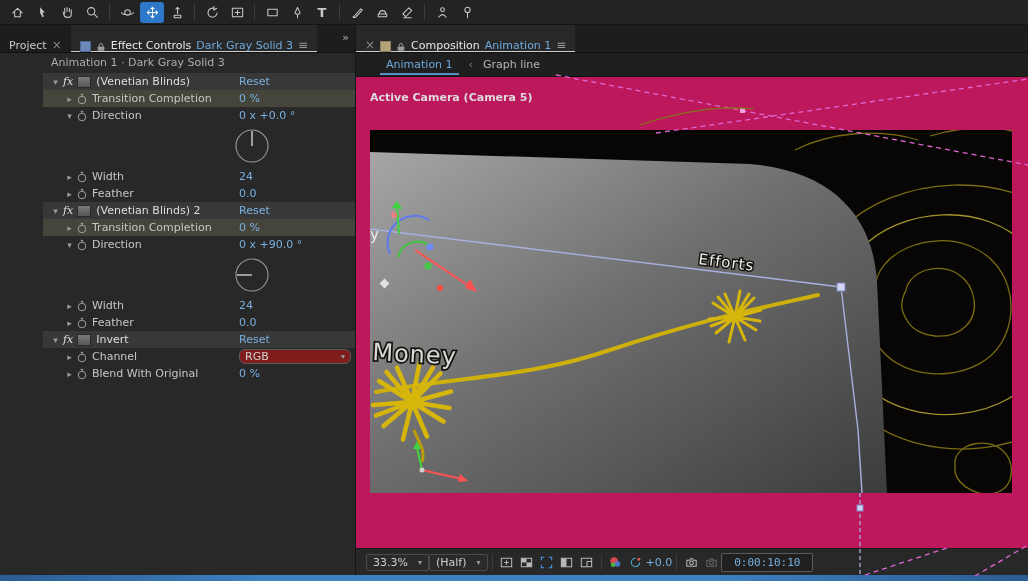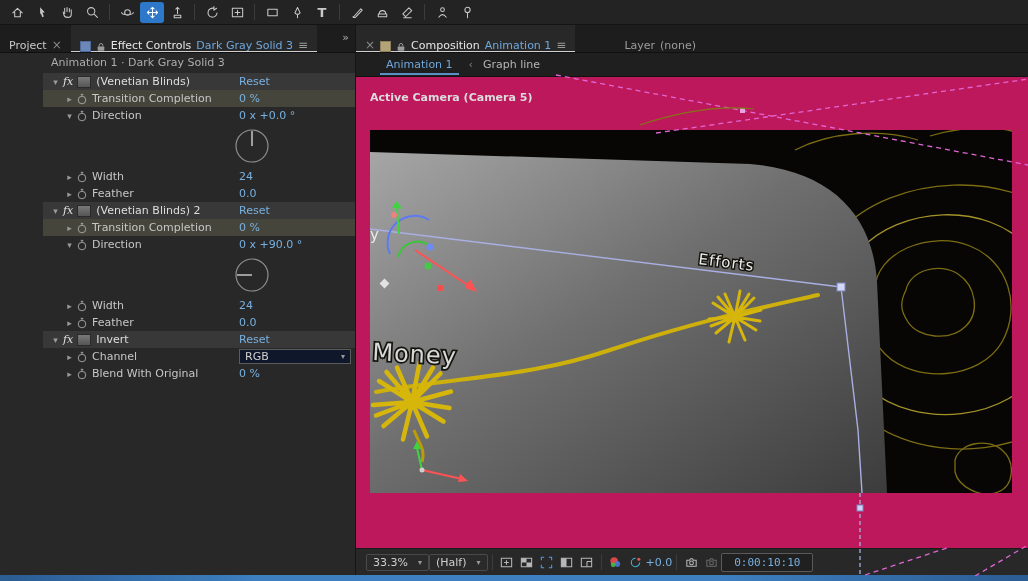--- a/index.html
+++ b/index.html
@@ -43,21 +43,21 @@
   .row.prop { padding-left:20px; }
   .twirl { width:13px; color:#9a9a9a; font-size:9px; text-align:center; flex:none; cursor:pointer; }
   .fx { font-style:italic; font-family:"DejaVu Serif", serif; color:#e2e2e2; margin:0 4px 0 1px; flex:none; }
   .effico { width:14px; height:12px; margin-right:5px; background:linear-gradient(#7a7a7a,#555); border:1px solid #2a2a2a; flex:none; }
   .rname { color:#dedede; }
   .rlabel { color:#c6c6c6; }
   .val { position:absolute; left:196px; color:#78b0e0; cursor:pointer; }
   .stop { margin-right:4px; flex:none; cursor:pointer; }
   .dialrow { height:44px; position:relative; }
   .dialrow svg { position:absolute; left:190px; top:2px; }
-  .selectbox { position:absolute; left:196px; width:112px; height:15px; background:#0f172a; border:1px solid #5b5b5b; border-radius:0; display:flex; align-items:center; justify-content:space-between; padding:0 5px; color:#cfcfcf; cursor:pointer; }
+  .selectbox { position:absolute; left:196px; width:112px; height:15px; background:#7f1d1d; border:1px solid #5b5b5b; border-radius:6px; display:flex; align-items:center; justify-content:space-between; padding:0 5px; color:#cfcfcf; cursor:pointer; }
   .caret { color:#999; font-size:8px; }
 
   
   .panel-right { flex:1; display:flex; flex-direction:column; position:relative; background:#1e1e1e; min-width:0; }
   .tab-gap { width:40px; }
   .navbar { height:24px; background:#1f1f1f; border-bottom:1px solid #121212; display:flex; align-items:center; padding-left:24px; gap:10px; flex:none; }
   .navcomp { color:#6fa8dc; border-bottom:2px solid #5a8fc4; padding:3px 6px 2px; cursor:pointer; }
   .navsep { color:#7f7f7f; }
   .navother { color:#b5b5b5; cursor:pointer; }
 
@@ -334,24 +334,20 @@
           <span class="panelico tan"></span>
           <svg viewBox="0 0 12 12" width="10" height="10">
               <rect x="2" y="5.5" width="8" height="5" rx="0.8" fill="#9a9a9a"></rect>
               <path d="M3.8 5.5 V4 a2.2 2.2 0 0 1 4.4 0 V5.5" fill="none" stroke="#9a9a9a" stroke-width="1.2"></path>
             </svg>
           <span class="tabtitle">Composition</span>
           <span class="tabtarget">Animation 1</span>
           <span class="menu-ico">≡</span>
         </div>
         <div class="tab-gap"></div>
-        <div class="tab">
-          <span class="tabtitle dim">Layer</span>
-          <span class="dim2">(none)</span>
-        </div>
       </div>
 
       <div class="navbar">
         <span class="navcomp">Animation 1</span>
         <span class="navsep">‹</span>
         <span class="navother">Graph line</span>
       </div>
 
       <div class="viewport">
         <div class="cam-label">Active Camera (Camera 5)</div>

